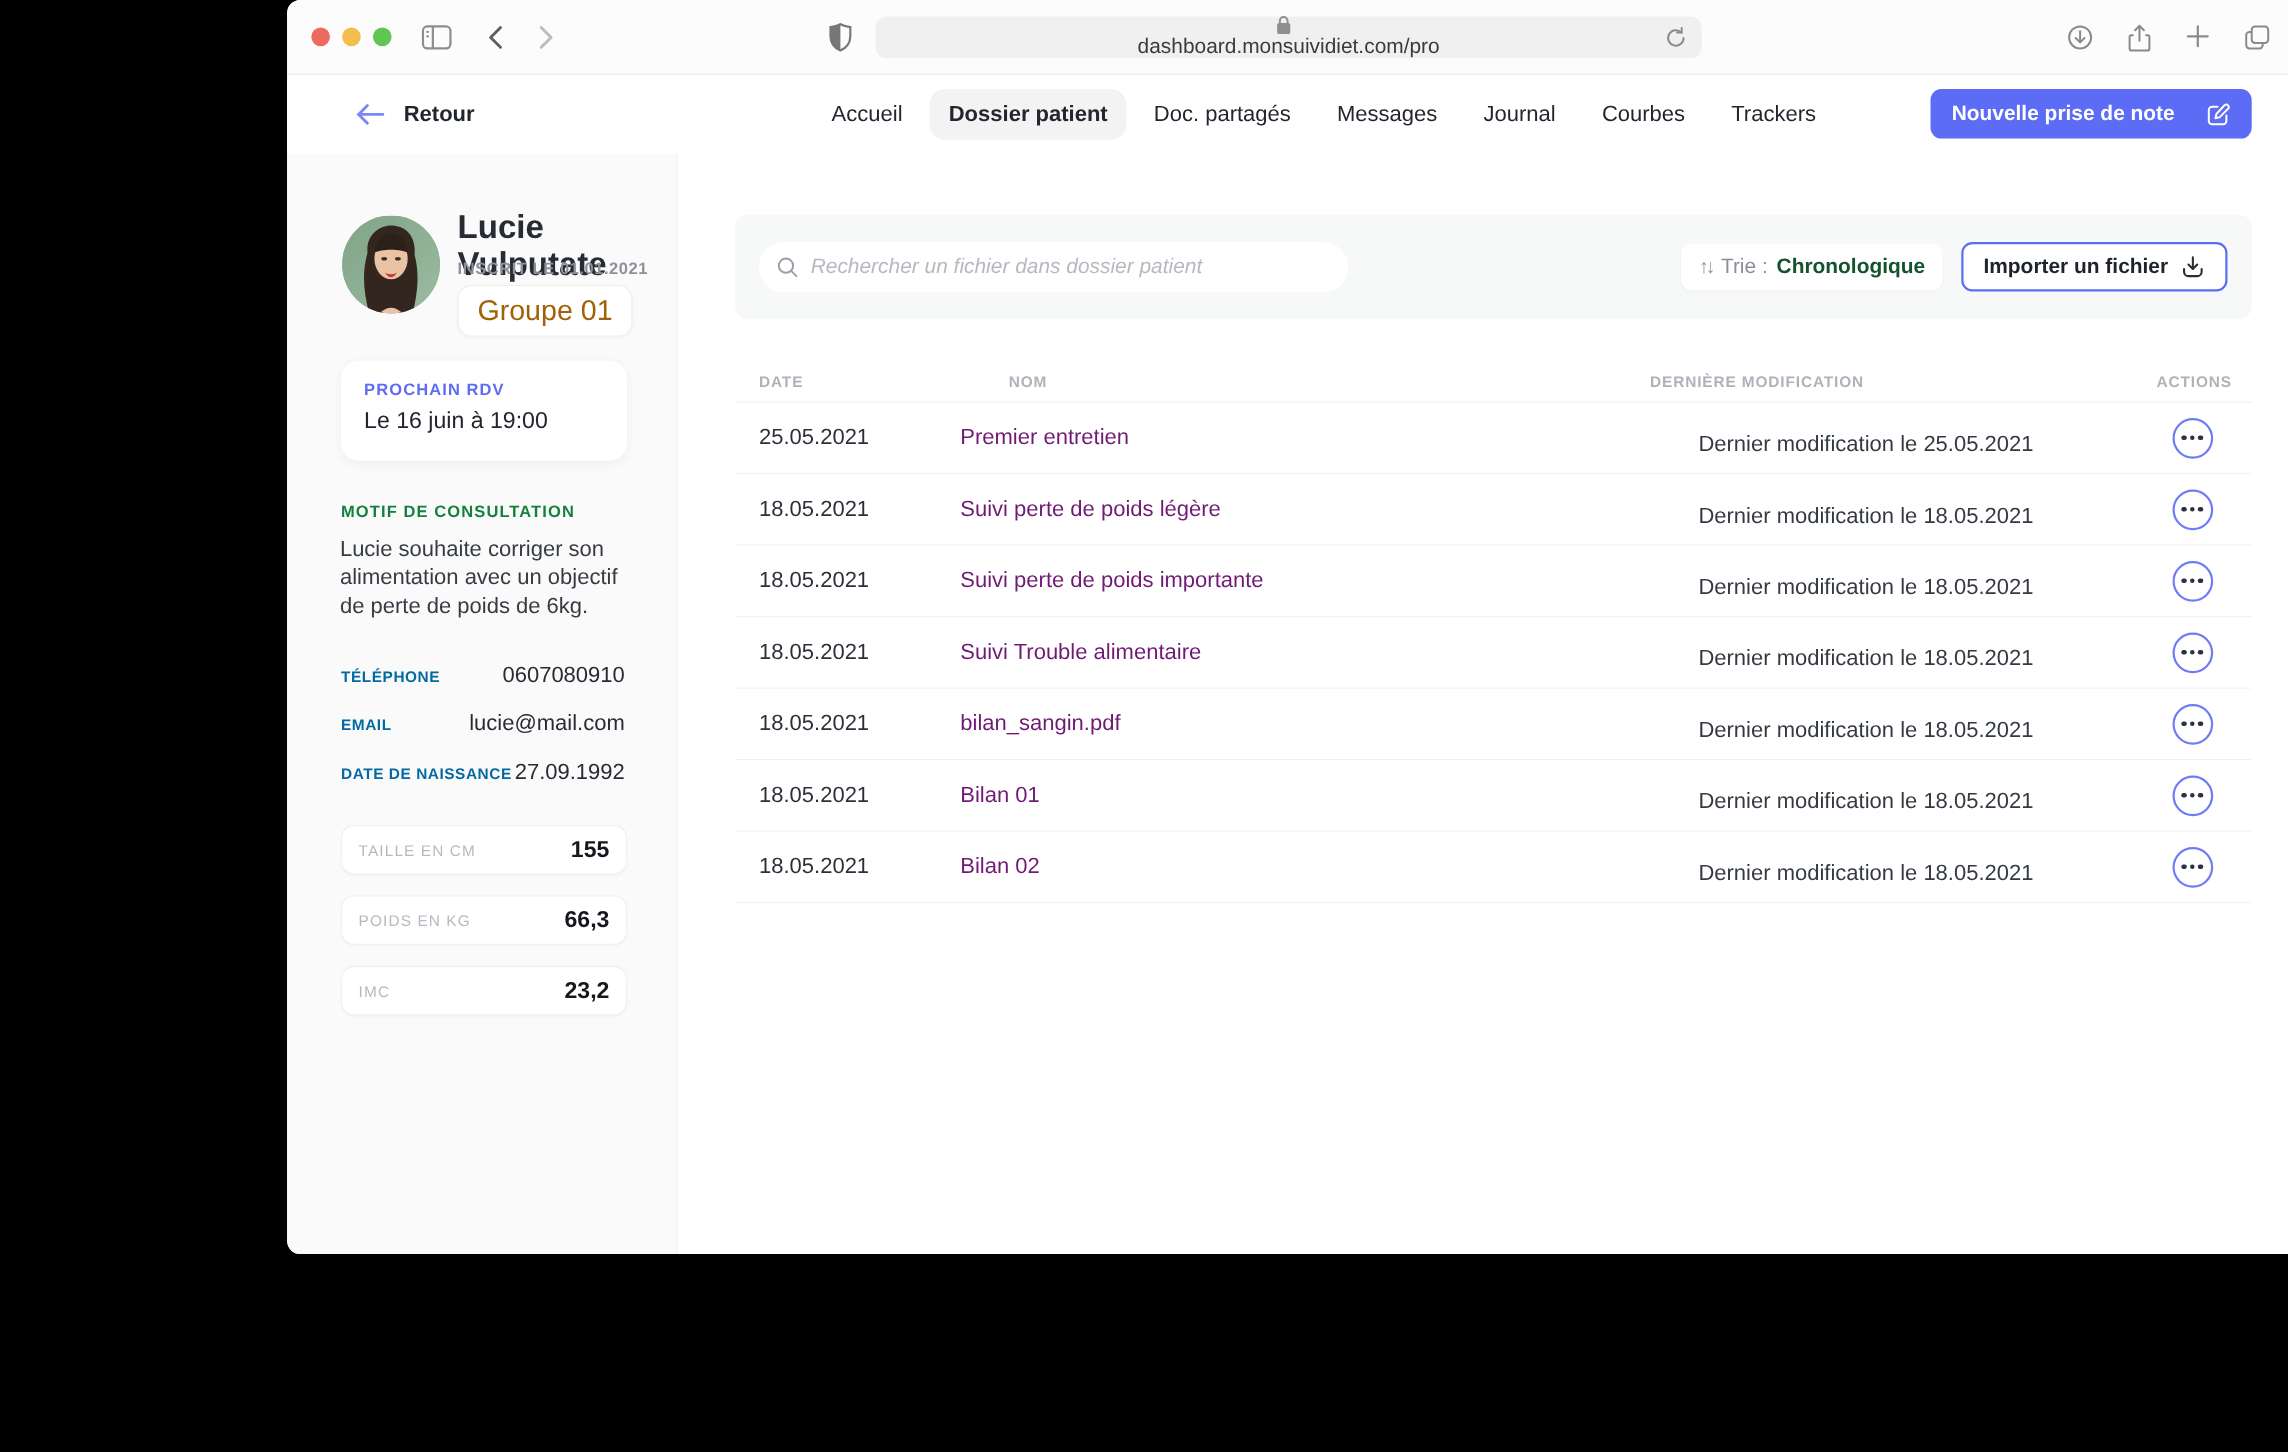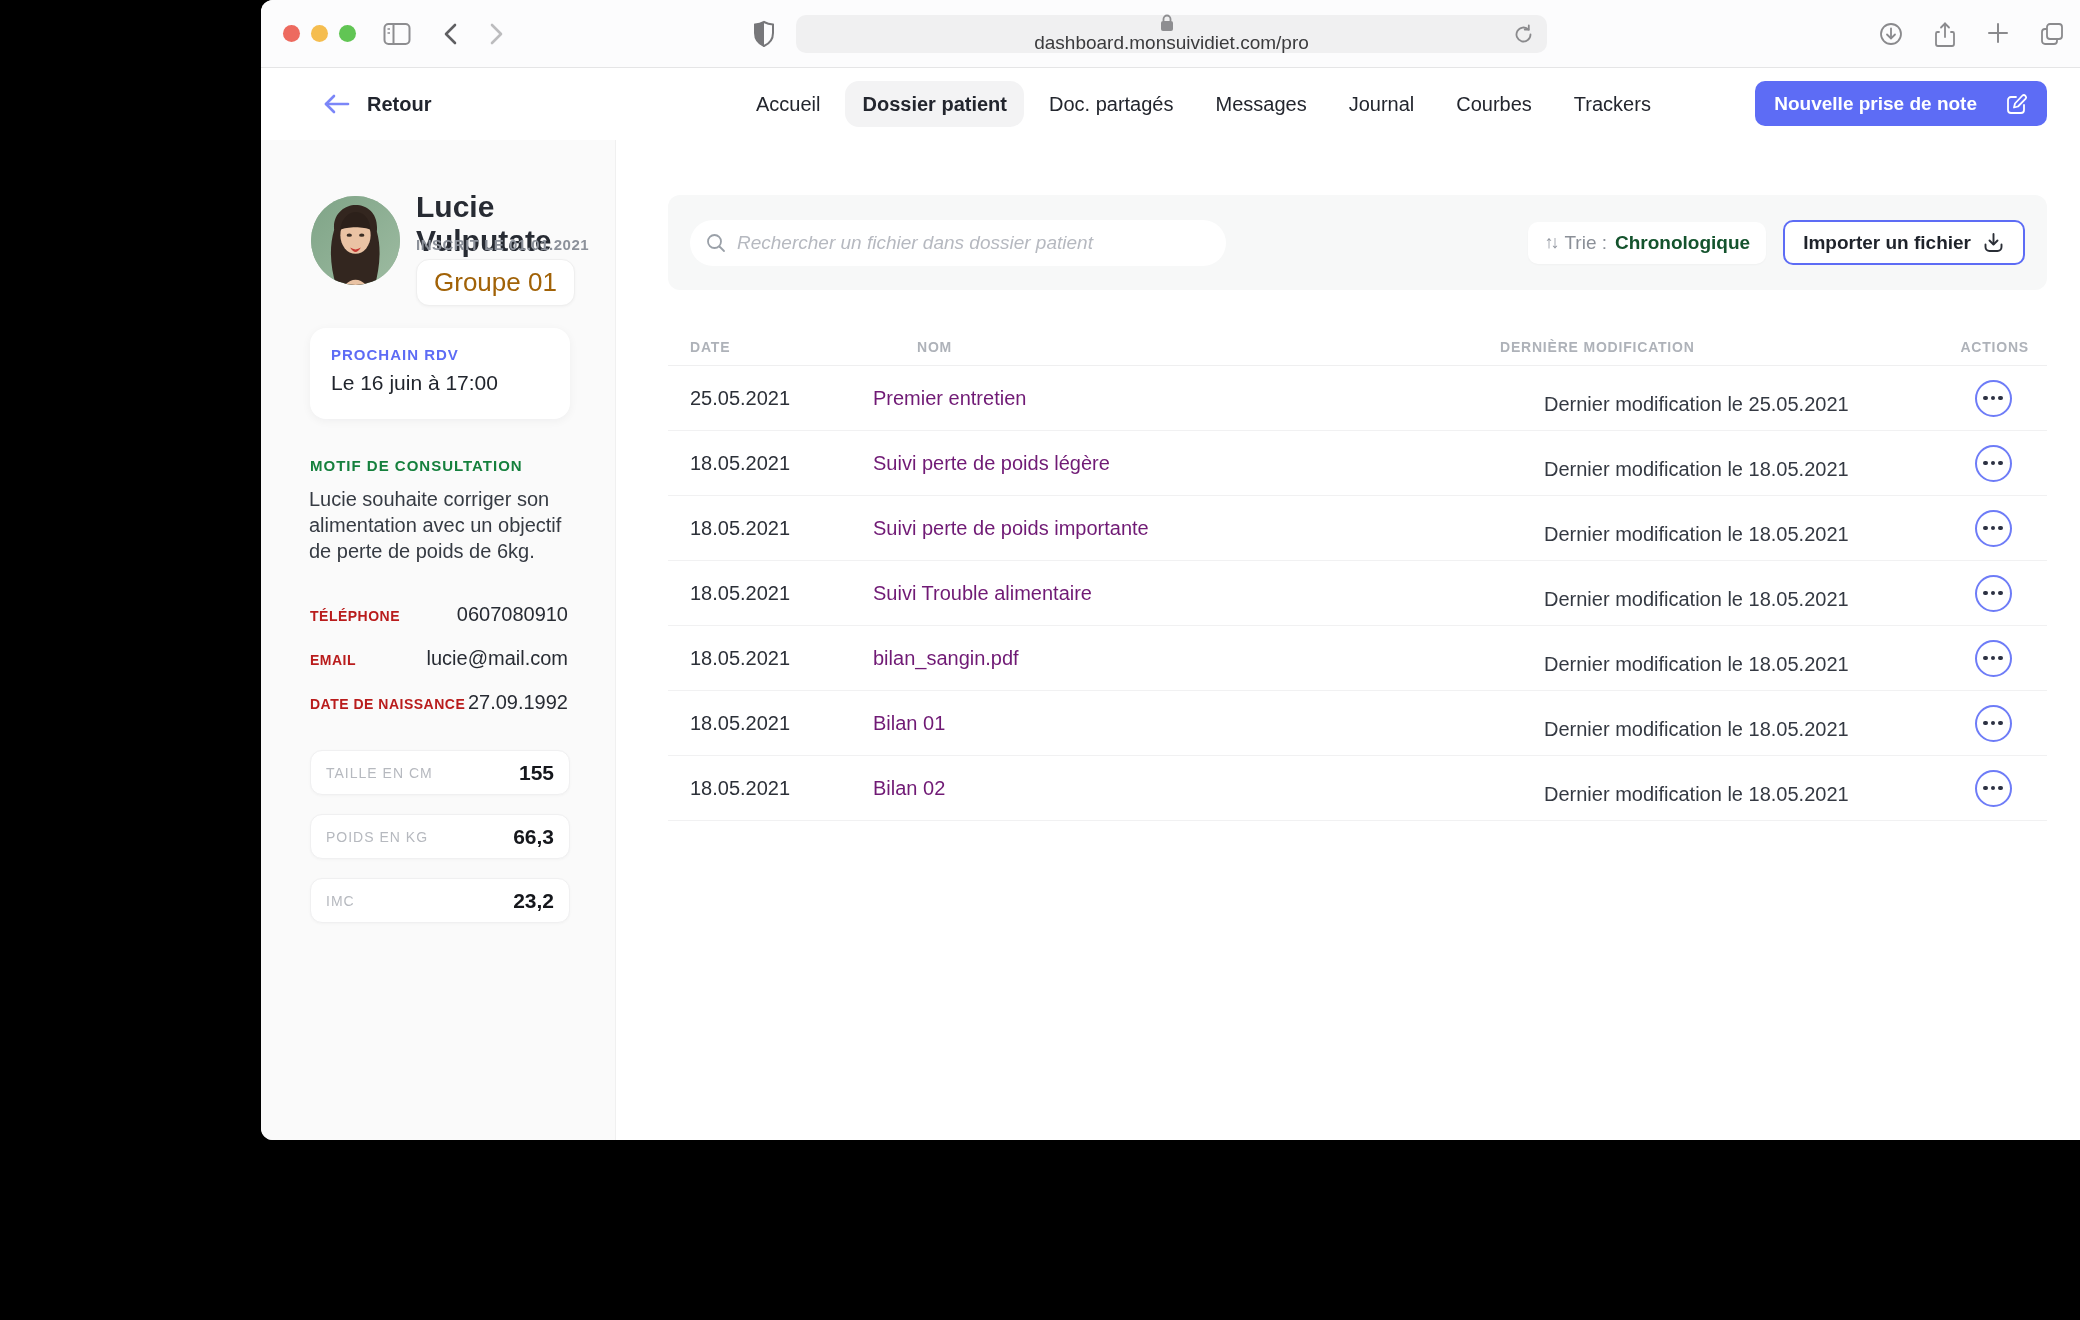--- a/index.html
+++ b/index.html
@@ -52,21 +52,21 @@
              border-radius:13px; padding:7px 17px; font-size:26px; color:#a16207;
              box-shadow:0 1px 3px rgba(0,0,0,.04); }
   .rdv-card { position:absolute; left:49px; top:188px; width:260px; height:91px; background:#fff;
               border-radius:16px; padding:18px 21px; box-shadow:0 2px 10px rgba(20,20,43,.05); }
   .rdv-label { font-size:15px; font-weight:bold; color:#5d6cf5; letter-spacing:1px; }
   .rdv-value { font-size:21px; color:#21252d; margin-top:8px; }
   .motif-label { position:absolute; left:49px; top:317px; font-size:15px; font-weight:bold; color:#15803d; letter-spacing:1px; }
   .motif-text { position:absolute; left:48px; top:346px; width:256px; font-size:20px; line-height:26px; color:#363b43; }
   .contact { position:absolute; left:49px; top:463px; width:258px; }
   .contact-row { display:flex; justify-content:space-between; align-items:baseline; margin-bottom:21px; }
-  .contact-label { font-size:14px; font-weight:bold; color:#b91c1c; letter-spacing:.5px; }
+  .contact-label { font-size:14px; font-weight:bold; color:#0369a1; letter-spacing:.5px; }
   .contact-value { font-size:20px; color:#272b33; }
   .stats { position:absolute; left:49px; top:610px; width:260px; }
   .stat-box { height:45px; margin-bottom:19px; background:#fff; border:1px solid #f0f0f1; border-radius:12px;
               display:flex; align-items:center; justify-content:space-between; padding:0 15px;
               box-shadow:0 1px 3px rgba(0,0,0,.03); }
   .stat-label { font-size:14px; color:#b6b9bf; letter-spacing:1px; }
   .stat-value { font-size:21px; font-weight:bold; color:#15171c; }
 
   
   .filebar { position:absolute; left:52px; right:33px; top:55px; height:95px; background:#f7f8f8;
@@ -231,21 +231,21 @@
           <path d="M44 58 q6 4 12 0 q-3 5 -6 5 q-3 0 -6 -5" fill="#c53a33"></path>
           <path d="M38 100 q12 -12 24 0 Z" fill="#e9c2a3"></path>
         </svg>
       </span>
       <div class="p-name">Lucie Vulputate</div>
       <div class="p-registered">INSCRIT LE 01.01.2021</div>
       <div class="p-group">Groupe 01</div>
 
       <div class="rdv-card">
         <div class="rdv-label">PROCHAIN RDV</div>
-        <div class="rdv-value">Le 16 juin à 17:00</div>
+        <div class="rdv-value">Le 16 juin à 19:00</div>
       </div>
 
       <div class="motif-label">MOTIF DE CONSULTATION</div>
       <div class="motif-text">Lucie souhaite corriger son alimentation avec un objectif de perte de poids de 6kg.</div>
 
       <div class="contact">
         <div class="contact-row">
           <span class="contact-label">TÉLÉPHONE</span>
           <span class="contact-value">0607080910</span>
         </div>

